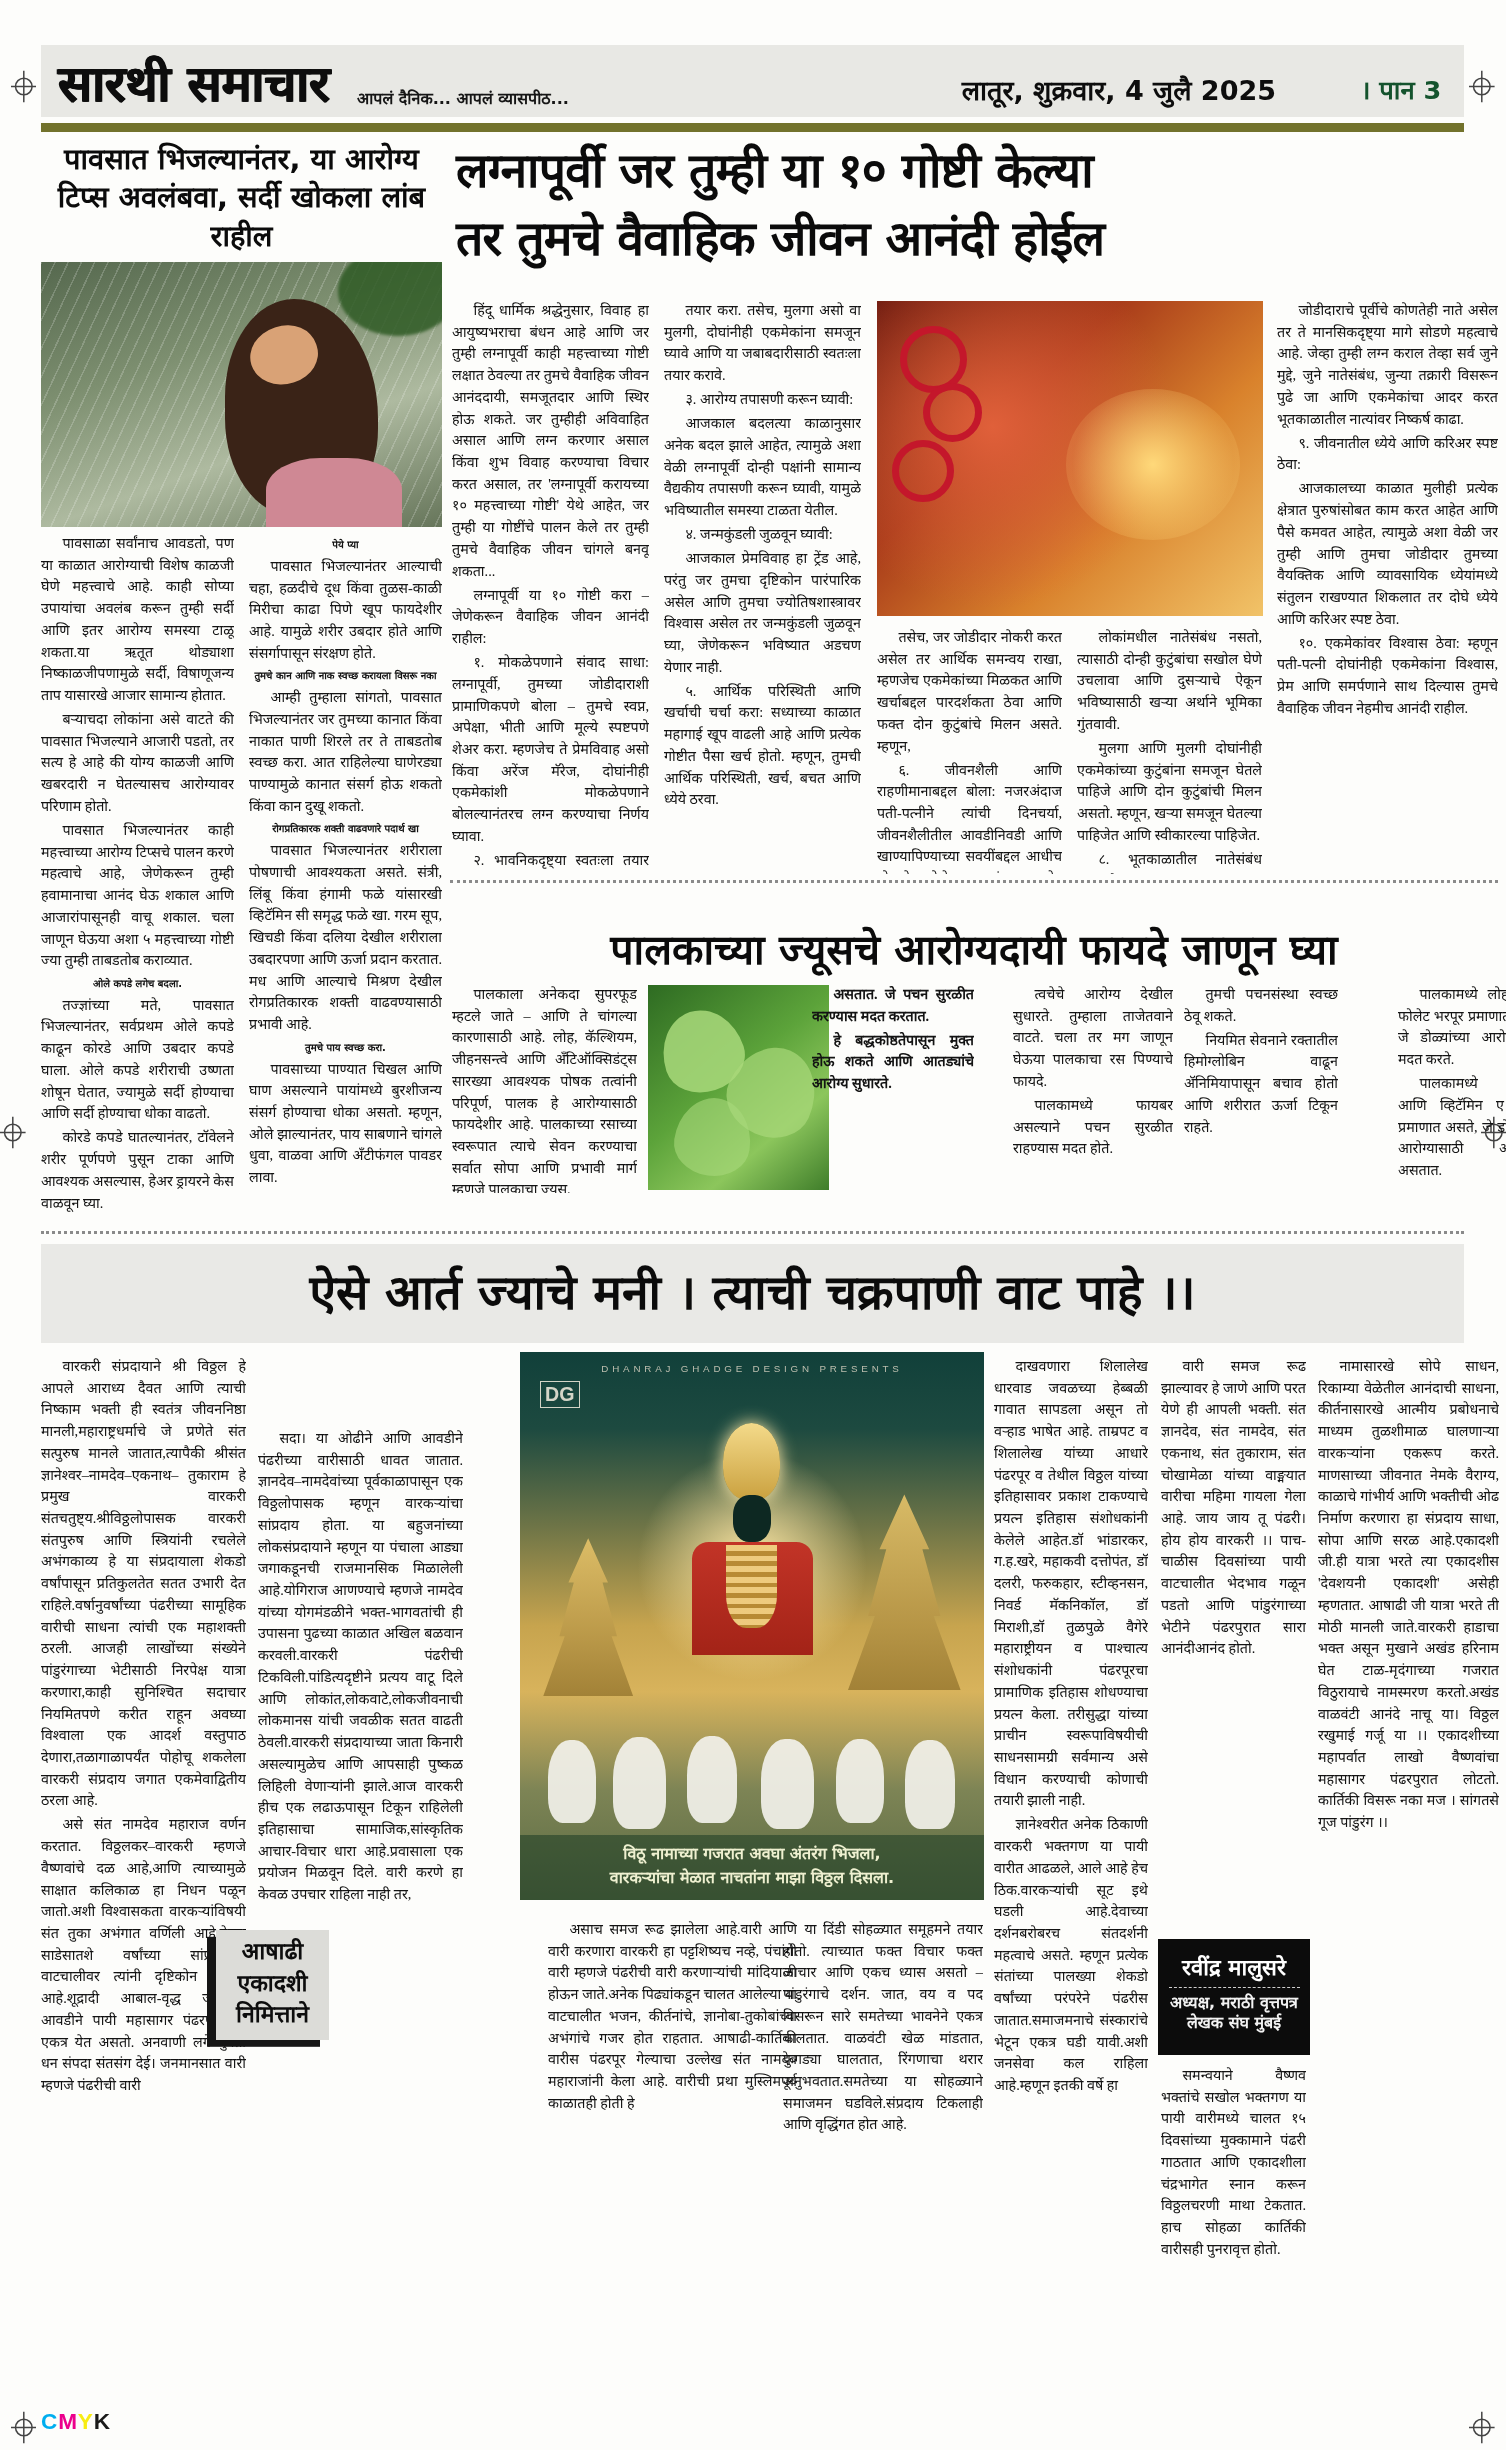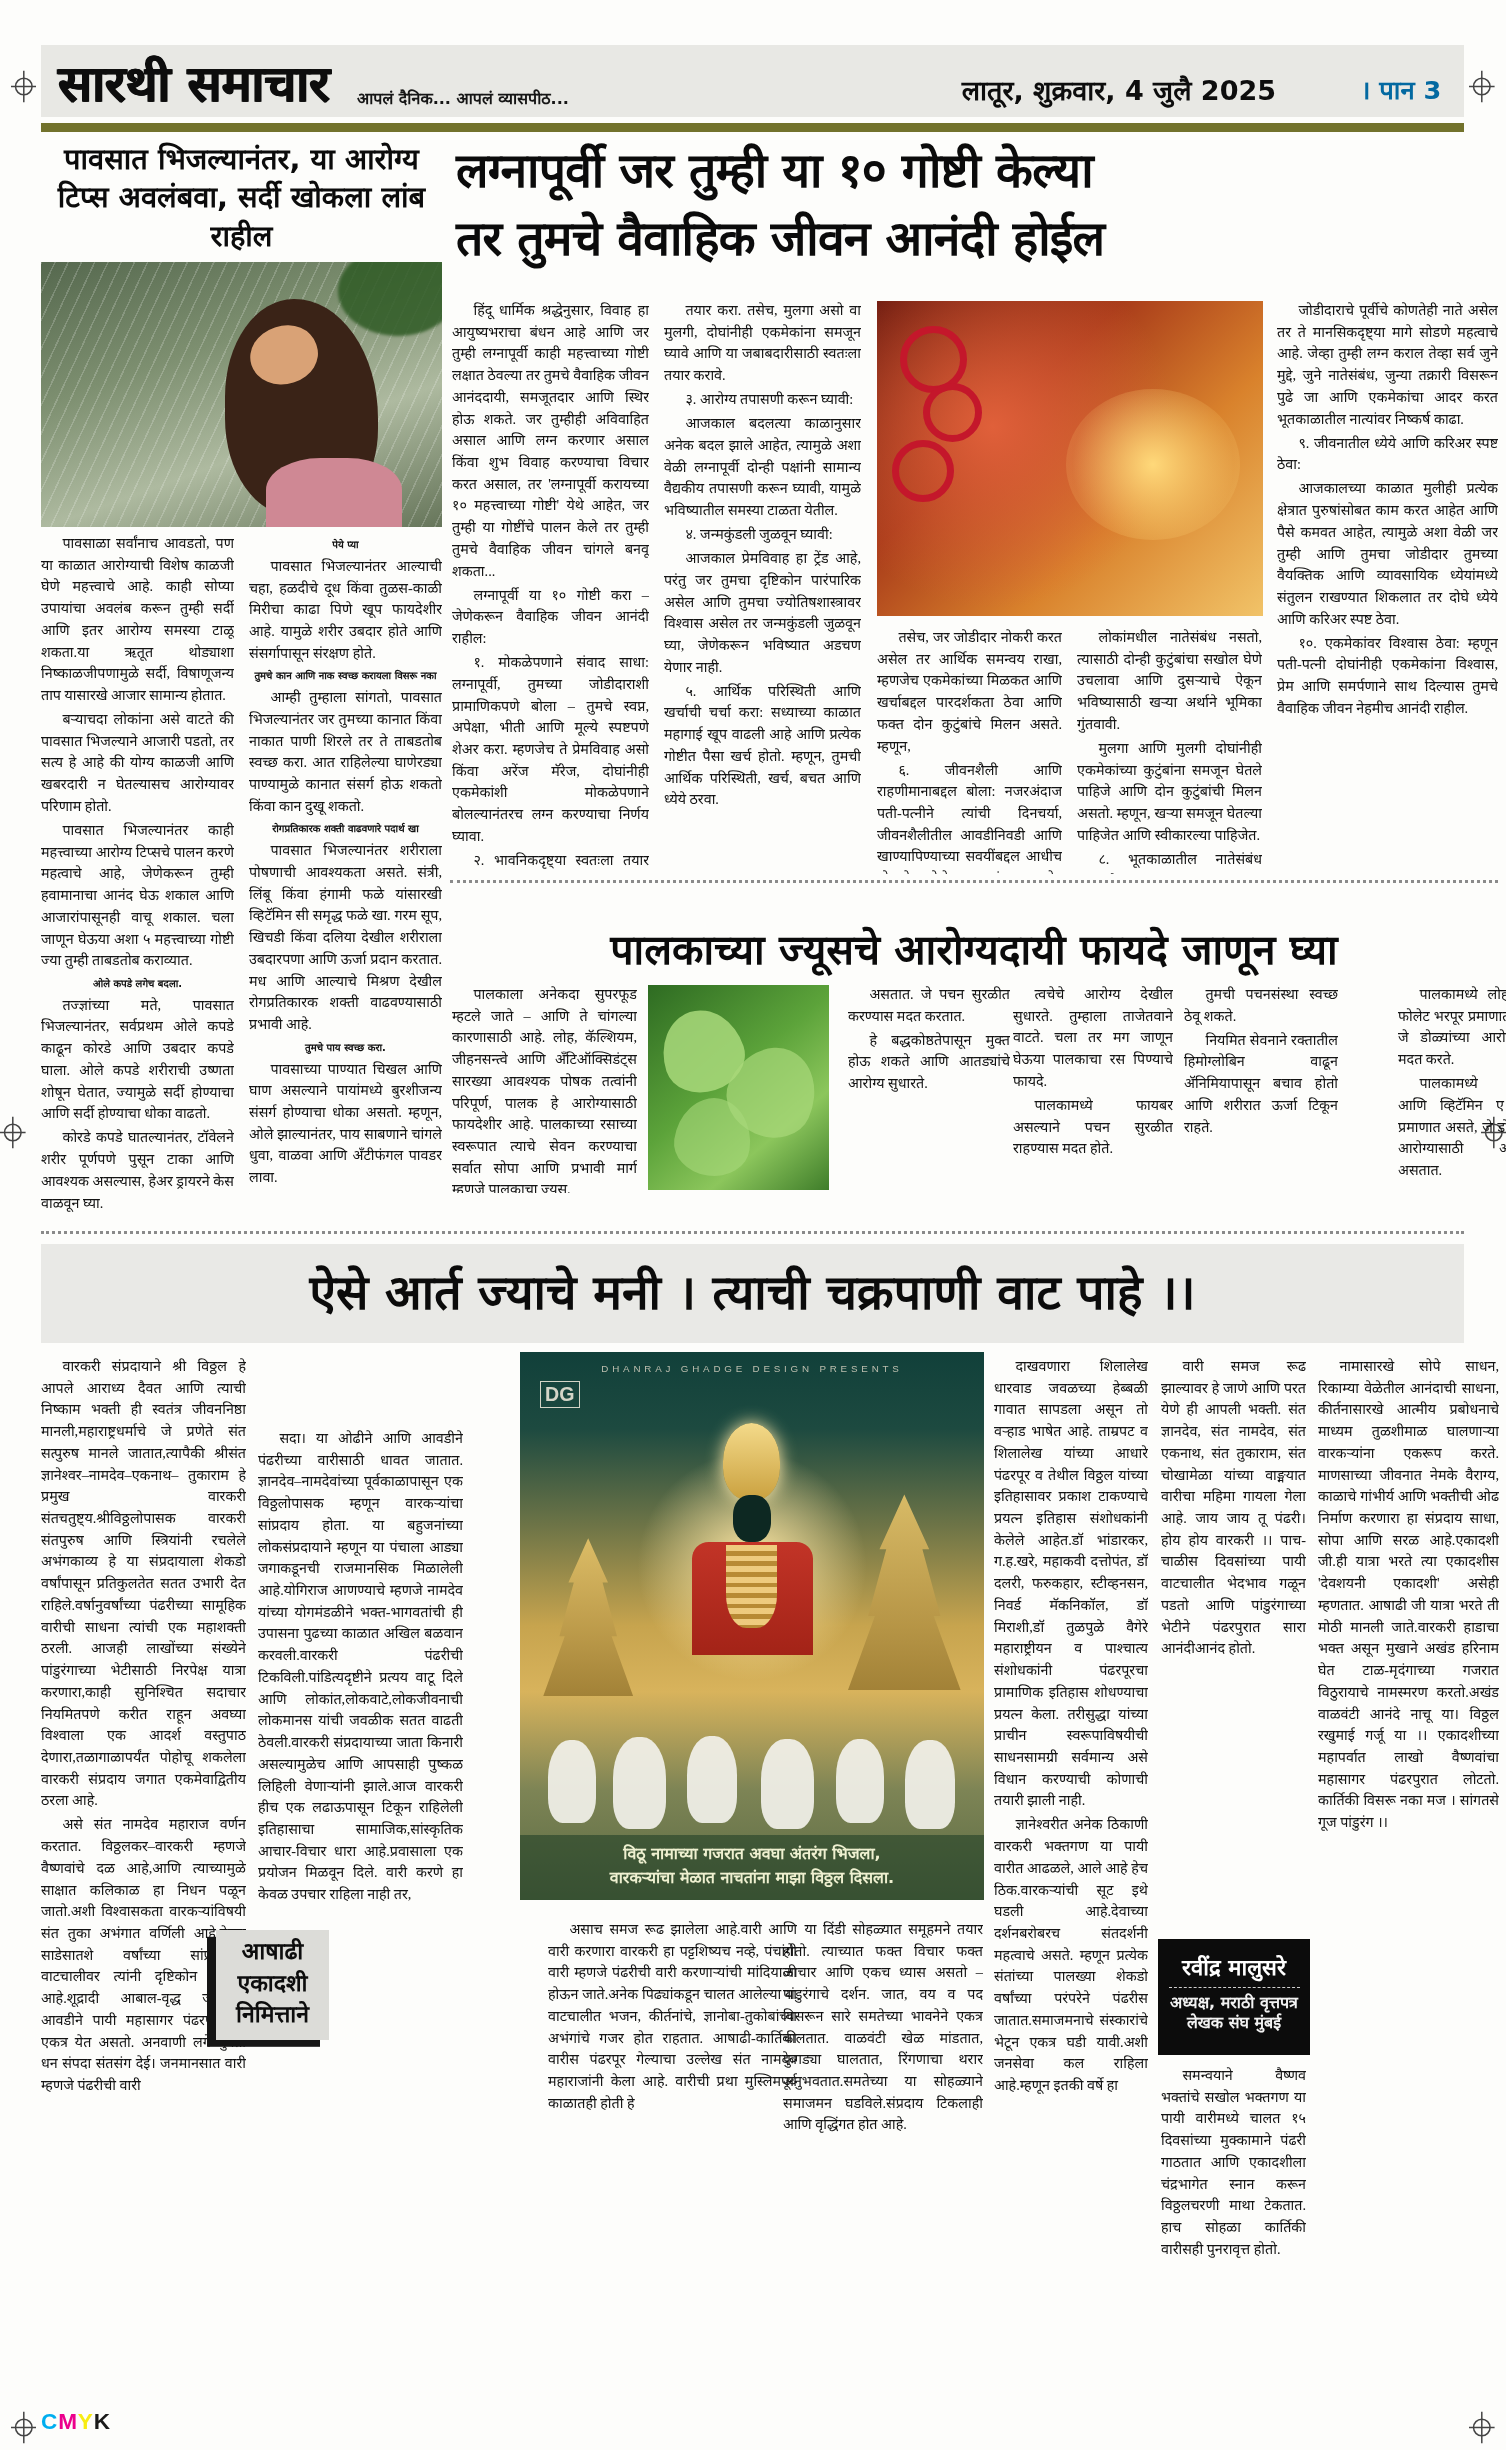--- a/index.html
+++ b/index.html
@@ -13,21 +13,21 @@
   .c-c{color:#00aeef}.c-m{color:#ec008c}.c-y{color:#f7ec13}.c-k{color:#1a1a1a}
   .reg{width:25.6px;height:35px;}
   .reg svg{display:block}
 
   
   .mast{left:41px;top:45px;width:1423px;height:72px;background:#e8e8e4;}
   .brand{position:absolute;left:16.6px;top:3px;font-family:"DejaVu Sans",sans-serif;font-weight:900;
          font-size:50px;color:#0d0d0d;text-shadow:0.8px 0 #0d0d0d,1.5px 0 #0d0d0d;}
   .tagline{position:absolute;left:316px;top:42px;font-family:"DejaVu Sans",sans-serif;font-weight:700;font-size:16px;color:#161616;}
   .mdate{position:absolute;right:188px;top:25.6px;font-family:"DejaVu Sans",sans-serif;font-weight:800;font-size:27px;color:#0d0d0d;}
-  .mpage{position:absolute;right:22.6px;top:27px;font-family:"DejaVu Sans",sans-serif;font-weight:800;font-size:25.6px;color:#0369a1;}
+  .mpage{position:absolute;right:22.6px;top:27px;font-family:"DejaVu Sans",sans-serif;font-weight:800;font-size:25.6px;color:#14532d;}
   .oliverule{left:41px;top:123px;width:1423px;height:9px;background:#72722c;}
 
   
   .hl-left{left:41px;top:140px;width:401px;font-family:"DejaVu Sans",sans-serif;font-weight:800;
            font-size:29px;line-height:1.32;text-align:center;color:#0b0b0b;}
   .hl-main{left:456px;top:136px;width:1042px;font-family:"DejaVu Sans",sans-serif;font-weight:800;
            font-size:48px;line-height:1.42;color:#0b0b0b;letter-spacing:-0.8px;}
   .hl-spinach{left:450px;top:905px;width:1048px;font-family:"DejaVu Sans",sans-serif;font-weight:700;
            font-size:41px;text-align:center;color:#0b0b0b;margin-top:15px;}
   .quoteband{left:41px;top:1244px;width:1423px;height:99px;background:#e9e9e6;}
@@ -215,21 +215,21 @@
   <div class="abs hl-spinach">पालकाच्या ज्यूसचे आरोग्यदायी फायदे जाणून घ्या</div>
   <div class="col" style="left:452px;top:984px;width:185px;height:209px;">
 
   <p class="t-p">पालकाला अनेकदा सुपरफूड म्हटले जाते – आणि ते चांगल्या कारणासाठी आहे. लोह, कॅल्शियम, जीहनसन्त्वे आणि अँटिऑक्सिडंट्स सारख्या आवश्यक पोषक तत्वांनी परिपूर्ण, पालक हे आरोग्यासाठी फायदेशीर आहे. पालकाच्या रसाच्या स्वरूपात त्याचे सेवन करण्याचा सर्वात सोपा आणि प्रभावी मार्ग म्हणजे पालकाचा ज्यूस.</p>
     </div>
   <div class="photo spinphoto" style="left:648px;top:985px;width:181px;height:205px;">
     <div class="leaf" style="left:8%;top:12%;width:45%;height:40%;transform:rotate(-18deg);"></div>
     <div class="leaf" style="left:45%;top:30%;width:48%;height:44%;transform:rotate(24deg);opacity:.7;"></div>
     <div class="leaf" style="left:15%;top:55%;width:42%;height:38%;transform:rotate(8deg);opacity:.6;"></div>
   </div>
-  <div class="col" style="left:848px;top:984px;width:162px;height:209px;">
+  <div class="col" style="left:812px;top:984px;width:162px;height:209px;font-weight:bold;">
 
   <p class="t-p">असतात. जे पचन सुरळीत करण्यास मदत करतात.</p>
       <p class="t-p">हे बद्धकोष्ठतेपासून मुक्त होऊ शकते आणि आतड्यांचे आरोग्य सुधारते.</p>
     </div>
   <div class="col" style="left:1013px;top:984px;width:160px;height:209px;">
 
   <p class="t-p">त्वचेचे आरोग्य देखील सुधारते. तुम्हाला ताजेतवाने वाटते. चला तर मग जाणून घेऊया पालकाचा रस पिण्याचे फायदे.</p>
       <p class="t-p">पालकामध्ये फायबर असल्याने पचन सुरळीत राहण्यास मदत होते.</p>
     </div>
   <div class="col" style="left:1184px;top:984px;width:154px;height:209px;">

